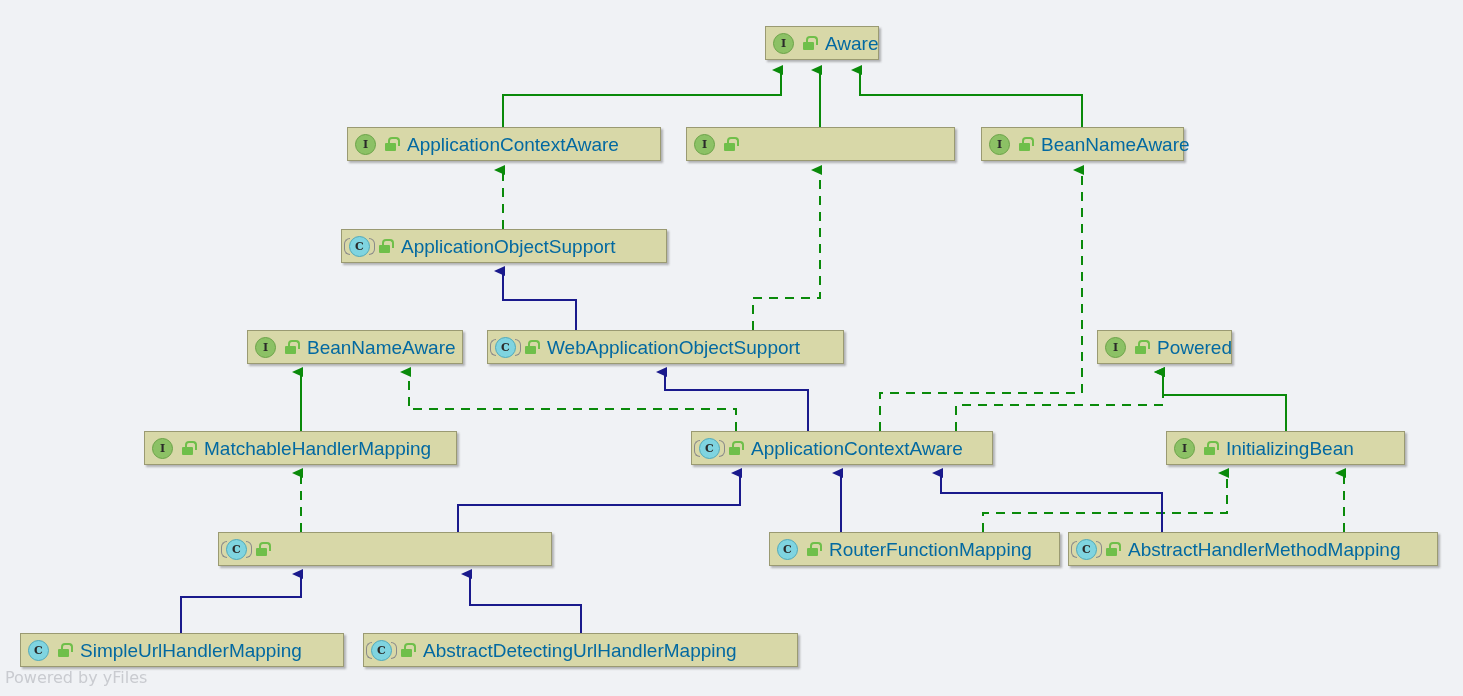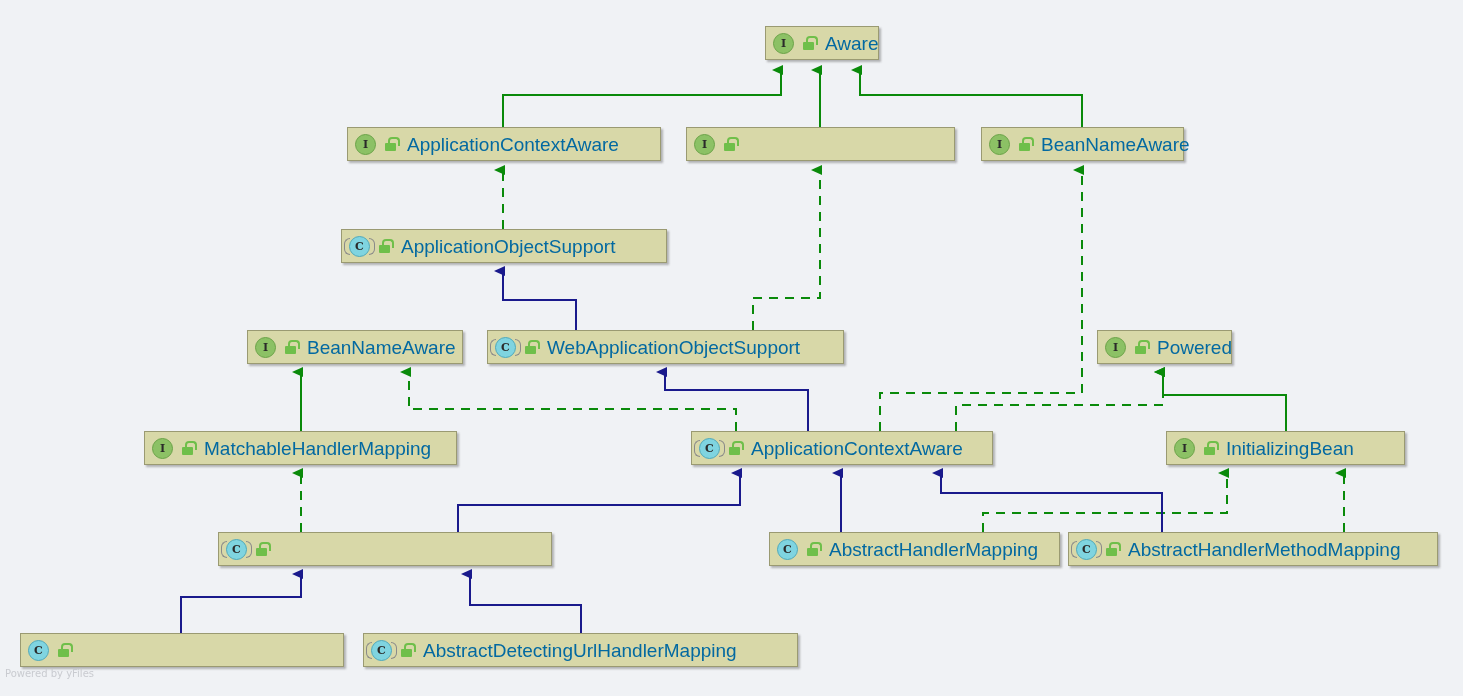--- a/index.html
+++ b/index.html
@@ -116,21 +116,21 @@
     width: 11px;
     height: 8px;
     background: #6fbf4a;
     border-radius: 1px;
   }
   #watermark {
     position: absolute;
     left: 5px;
     top: 668px;
     font-family: "DejaVu Sans", sans-serif;
-    font-size: 10px;
+    font-size: 16px;
     color: #c9cbd0;
     user-select: none;
   }
 </style>
 </head>
 <body>
 
 <div id="diagram-canvas">
 
   <svg id="edge-layer" viewBox="0 0 1463 696" width="1463" height="696">
@@ -278,38 +278,39 @@
         <span class="body"></span>
       </span>
   </div>
 
   <div class="uml-node" style="left:769px;top:532px;width:291px;">
     <span class="type-badge cls">C</span>
     <span class="lock-icon">
         <span class="shackle"></span>
         <span class="body"></span>
       </span>
-    <span class="node-label">AbstractHandlerMapping</span>
+    <span class="node-label">RouterFunctionMapping</span>
   </div>
 
   <div class="uml-node" style="left:1068px;top:532px;width:370px;">
     <span class="type-badge abstract-cls">C</span>
     <span class="lock-icon">
         <span class="shackle"></span>
         <span class="body"></span>
       </span>
     <span class="node-label">AbstractHandlerMethodMapping</span>
   </div>
 
   <div class="uml-node" style="left:20px;top:633px;width:324px;">
     <span class="type-badge cls">C</span>
     <span class="lock-icon">
         <span class="shackle"></span>
         <span class="body"></span>
       </span>
+    <span class="node-label">SimpleUrlHandlerMapping</span>
   </div>
 
   <div class="uml-node" style="left:363px;top:633px;width:435px;">
     <span class="type-badge abstract-cls">C</span>
     <span class="lock-icon">
         <span class="shackle"></span>
         <span class="body"></span>
       </span>
     <span class="node-label">AbstractDetectingUrlHandlerMapping</span>
   </div>

